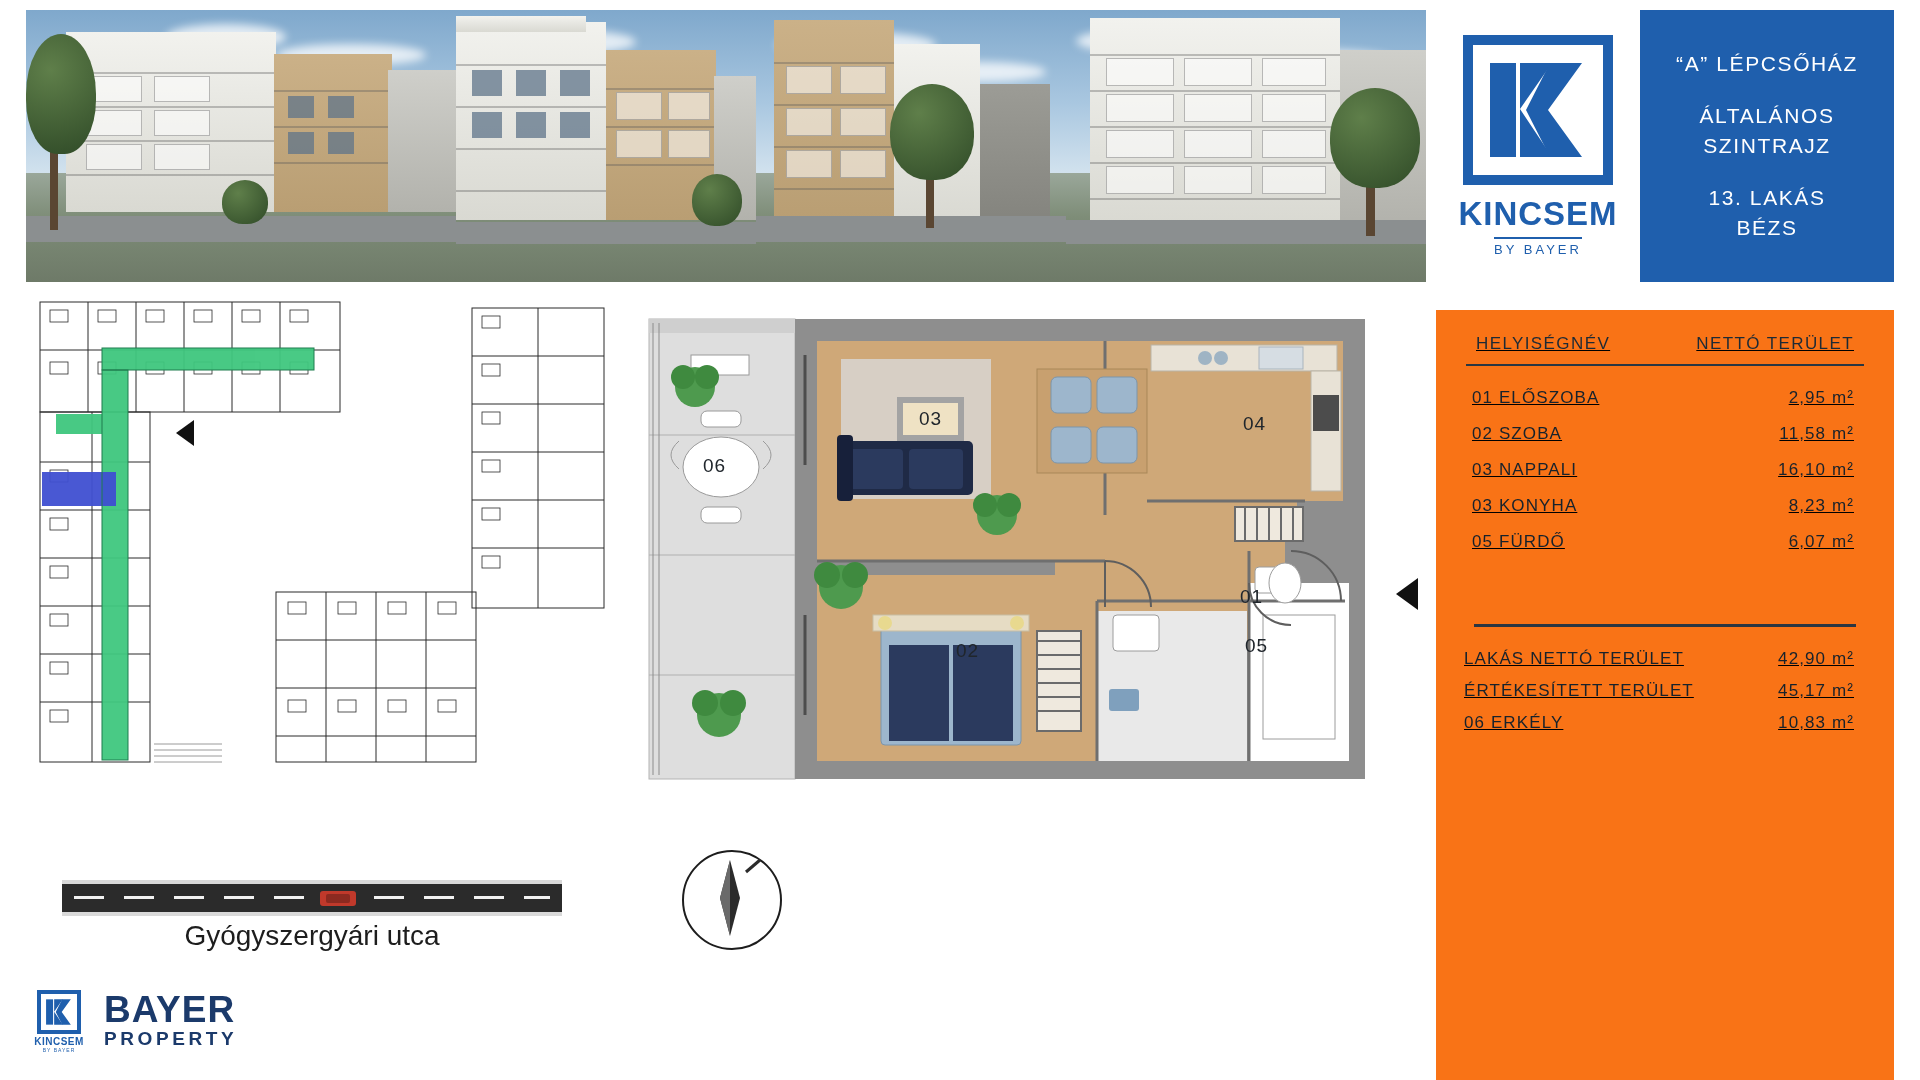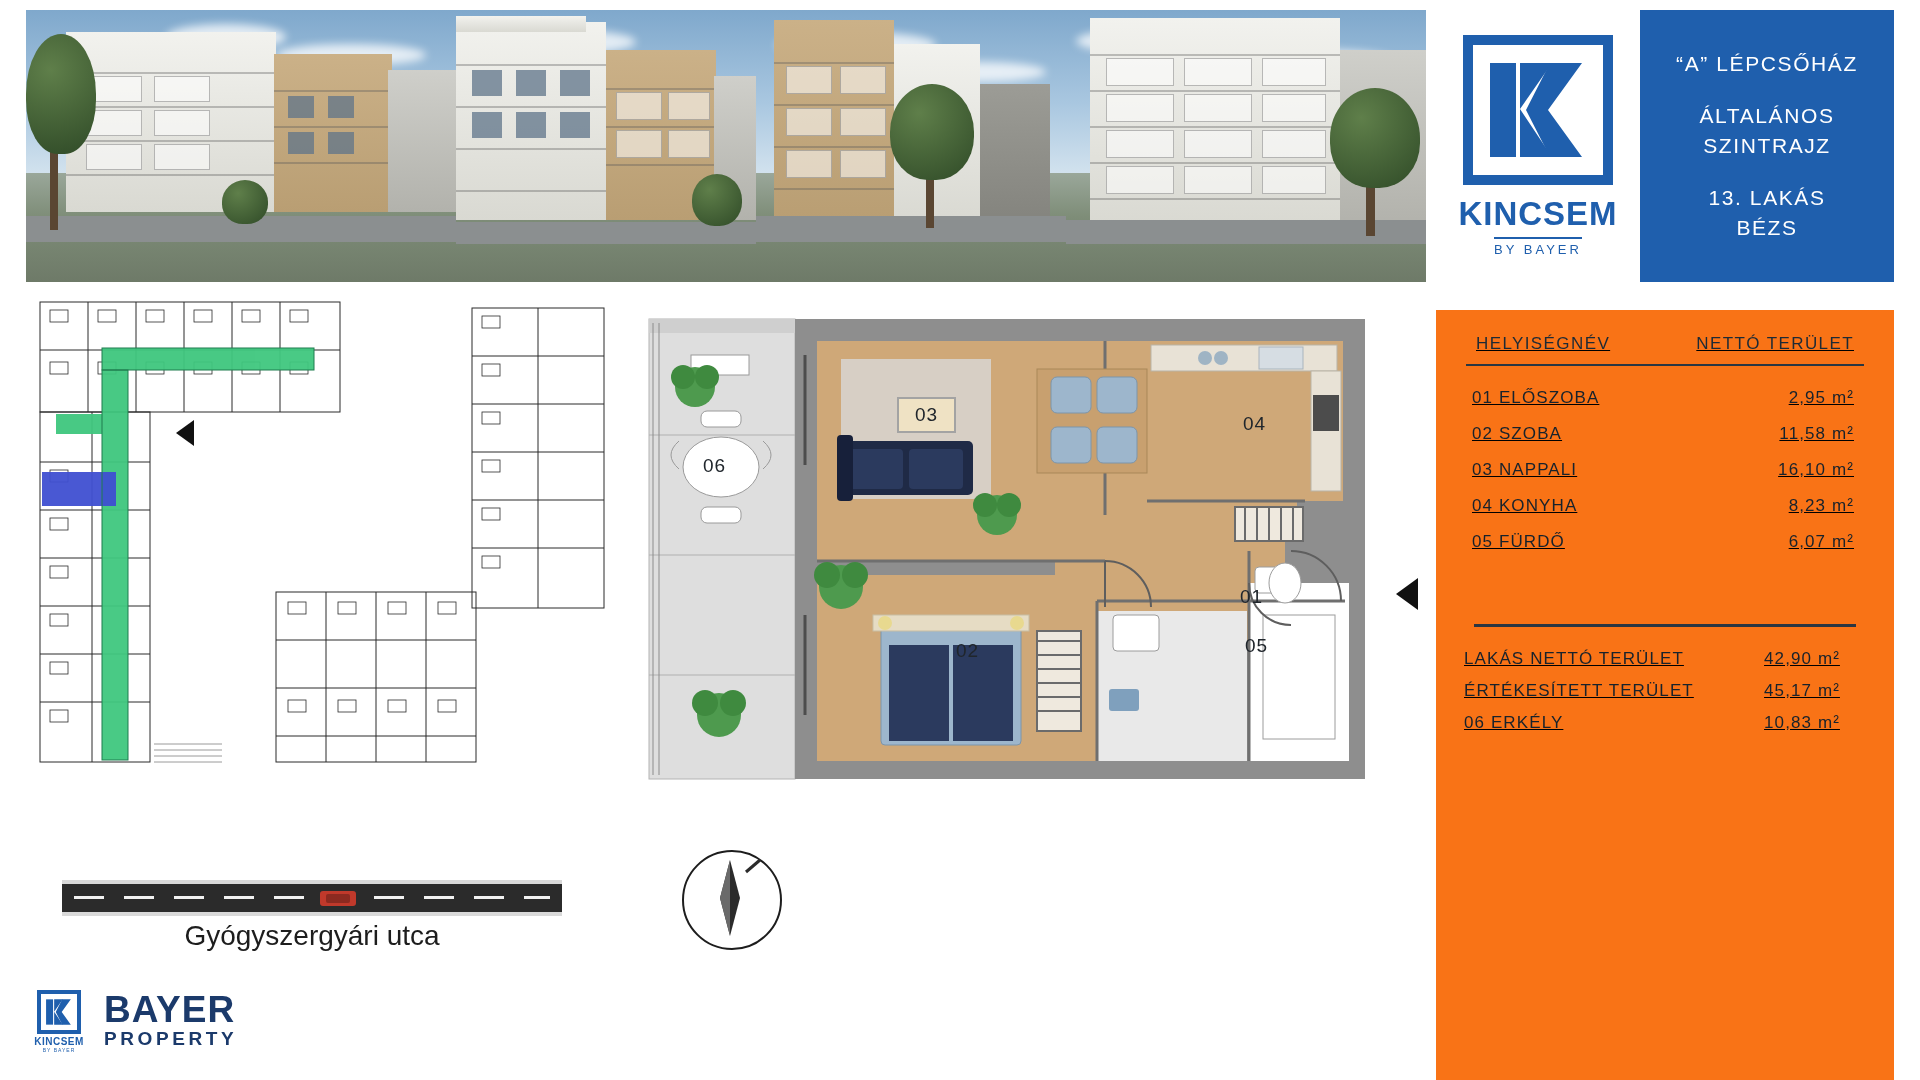--- a/index.html
+++ b/index.html
@@ -147,21 +147,21 @@
     height: 3px; background: #2a3642;
     margin: 64px 38px 0 38px;
   }
   .sum-list { margin-top: 16px; }
   .sum-row {
     display: flex; justify-content: space-between;
     padding: 6px 40px 6px 28px;
     font-size: 17px; letter-spacing: 1.1px;
     color: #17222c;
   }
-  .sum-row .area { min-width: 104px; text-align: center; }
+  .sum-row .area { min-width: 104px; text-align: right; }
 
   
   .siteplan {
     position: absolute;
     left: 26px; top: 292px;
     width: 594px; height: 496px;
     background: #ffffff;
     border: 0;
   }
   .sp-svg { position: absolute; left: 0; top: 0; }
@@ -418,21 +418,21 @@
       </div>
       <div class="room-row">
         <span>02 SZOBA</span>
         <span class="area">11,58 m²</span>
       </div>
       <div class="room-row">
         <span>03 NAPPALI</span>
         <span class="area">16,10 m²</span>
       </div>
       <div class="room-row">
-        <span>04 KONYHA</span>
+        <span>03 KONYHA</span>
         <span class="area">8,23 m²</span>
       </div>
       <div class="room-row">
         <span>05 FÜRDŐ</span>
         <span class="area">6,07 m²</span>
       </div>
     </div>
 
     <div class="tbl-rule2"></div>
 
@@ -671,21 +671,21 @@
         <circle cx="88" cy="388" r="13" fill="#3f8a3f"></circle>
         <circle cx="196" cy="272" r="22" fill="#4e9a4e"></circle>
         <circle cx="182" cy="260" r="13" fill="#3f8a3f"></circle>
         <circle cx="210" cy="260" r="13" fill="#3f8a3f"></circle>
         <circle cx="352" cy="200" r="20" fill="#4e9a4e"></circle>
         <circle cx="340" cy="190" r="12" fill="#3f8a3f"></circle>
         <circle cx="364" cy="190" r="12" fill="#3f8a3f"></circle>
       </g>
     </svg>
 
-    <div class="room-num" style="left:252px; top:82px; background:#efe2c4; border:2px solid #a3a3a3; padding:5px 16px;">
+    <div class="room-num" style="left:252px; top:82px; background:#efe2c4; border:6px solid #a3a3a3; padding:5px 16px;">
       <span>03</span>
     </div>
     <div class="room-num" style="left:598px; top:98px;">
       <span>04</span>
     </div>
     <div class="room-num" style="left:595px; top:261px;margin-top:10px;">
       <span>01</span>
     </div>
     <div class="room-num" style="left:600px; top:320px;">
       <span>05</span>

